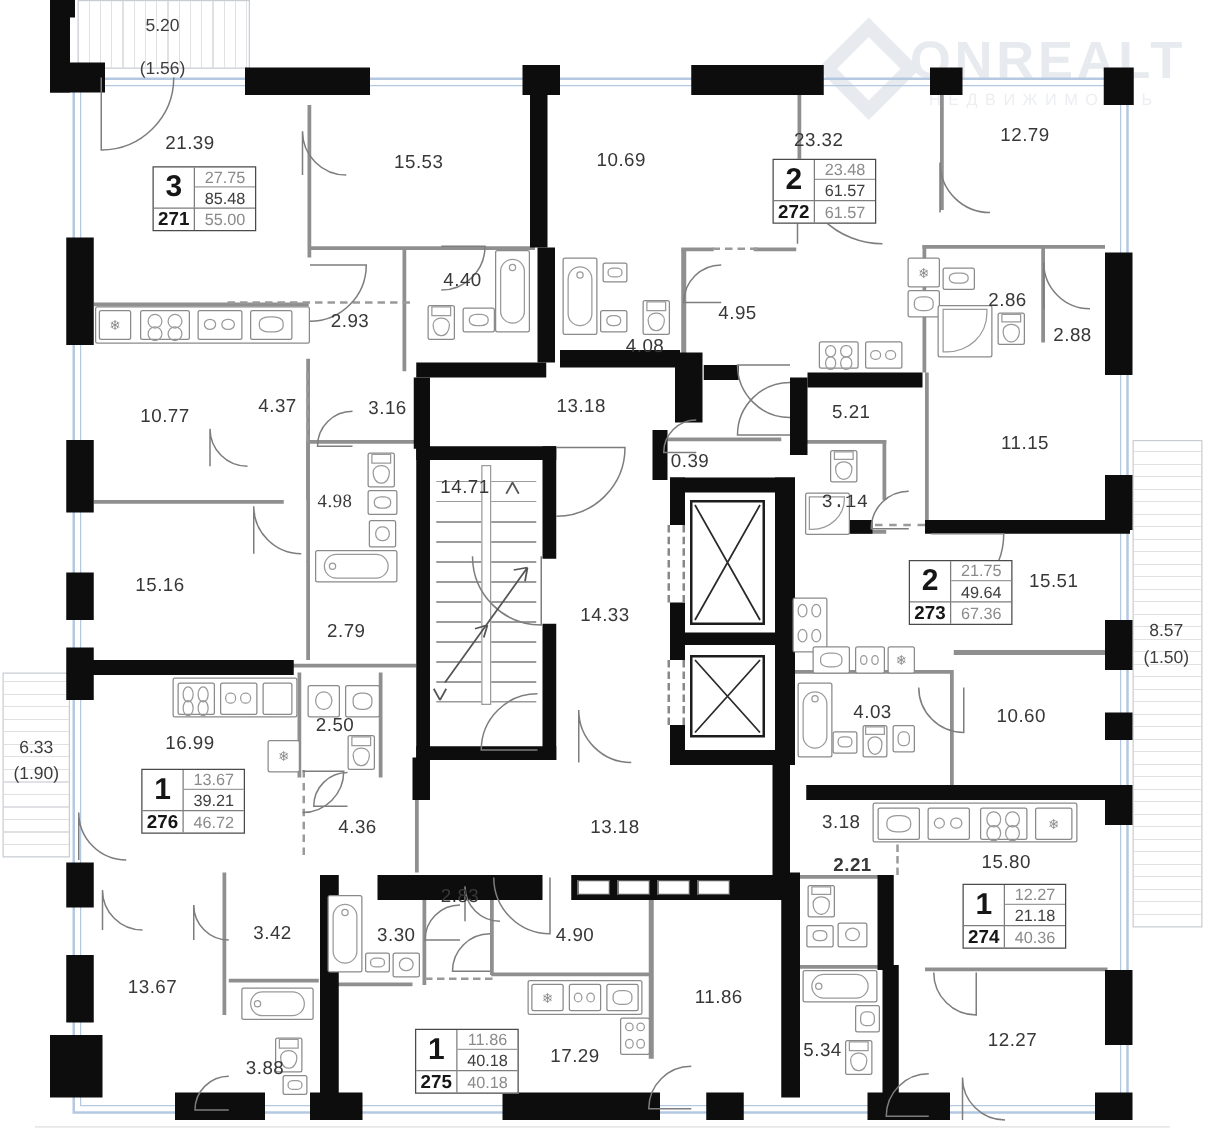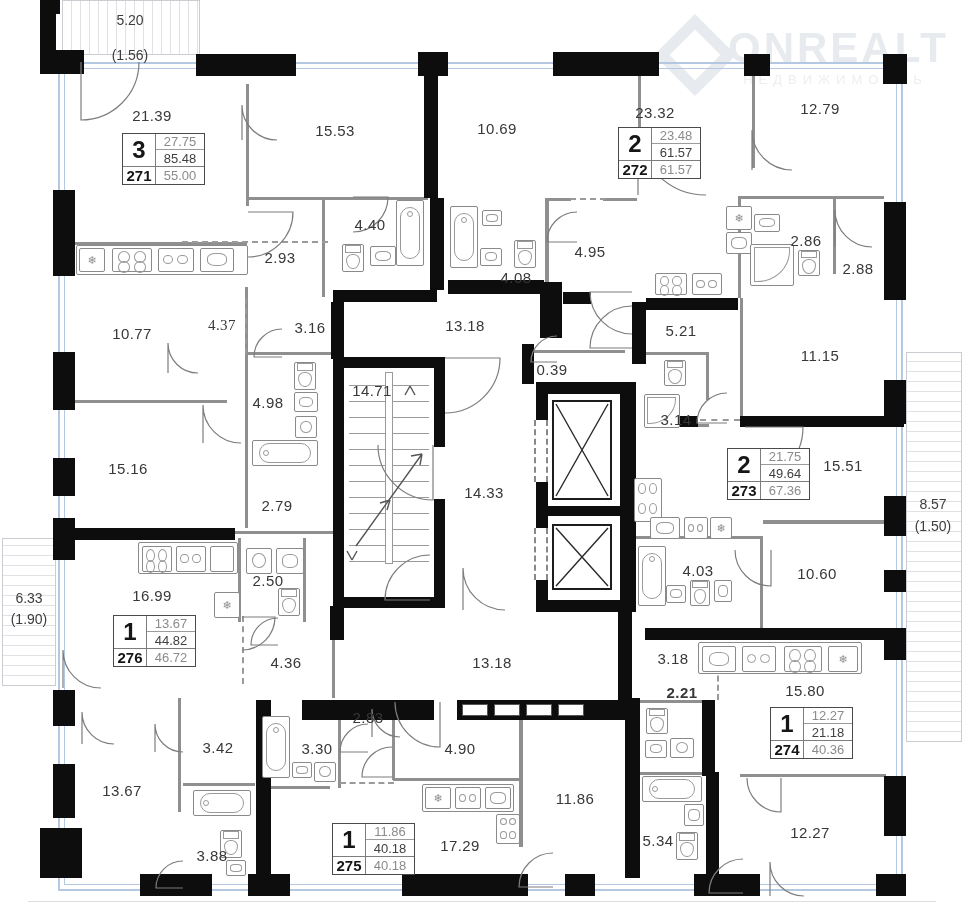--- a/index.html
+++ b/index.html
@@ -406,29 +406,29 @@
     <div class="room-label" style="left: 497px; top: 128px;">10.69</div>
     <div class="room-label" style="left: 655px; top: 112px;">23.32</div>
     <div class="room-label" style="left: 820px; top: 108px;">12.79</div>
     <div class="room-label" style="left: 370px; top: 224px;">4.40</div>
     <div class="room-label" style="left: 516px; top: 229px; margin-top: 48px;">4.08</div>
     <div class="room-label" style="left: 590px; top: 251px;">4.95</div>
     <div class="room-label" style="left: 806px; top: 240px;">2.86</div>
     <div class="room-label" style="left: 858px; top: 268px;">2.88</div>
     <div class="room-label" style="left: 280px; top: 257px;">2.93</div>
     <div class="room-label" style="left: 132px; top: 333px;">10.77</div>
-    <div class="room-label" style="left: 222px; top: 325px; font-family: Liberation Serif, serif;">4.37</div>
+    <div class="room-label" style="left: 222px; top: 325px;">4.37</div>
     <div class="room-label" style="left: 310px; top: 327px;">3.16</div>
     <div class="room-label" style="left: 465px; top: 325px;">13.18</div>
     <div class="room-label" style="left: 681px; top: 330px;">5.21</div>
     <div class="room-label" style="left: 820px; top: 355px;">11.15</div>
     <div class="room-label" style="left: 372px; top: 390px;">14.71</div>
     <div class="room-label" style="left: 552px; top: 369px;">0.39</div>
-    <div class="room-label" style="left: 676px; top: 419px;">3.14</div>
-    <div class="room-label" style="left: 268px; top: 402px;">4.98</div>
+    <div class="room-label" style="left: 676px; top: 402px; font-family: Liberation Mono, monospace;">3.14</div>
+    <div class="room-label" style="left: 268px; top: 402px; font-family: Liberation Serif, serif;">4.98</div>
     <div class="room-label" style="left: 843px; top: 465px;">15.51</div>
     <div class="room-label" style="left: 128px; top: 468px;">15.16</div>
     <div class="room-label" style="left: 277px; top: 505px;">2.79</div>
     <div class="room-label" style="left: 484px; top: 492px;">14.33</div>
     <div class="room-label" style="left: 268px; top: 580px;">2.50</div>
     <div class="room-label" style="left: 152px; top: 595px;">16.99</div>
     <div class="room-label" style="left: 698px; top: 570px;">4.03</div>
     <div class="room-label" style="left: 817px; top: 573px;">10.60</div>
     <div class="room-label" style="left: 286px; top: 662px;">4.36</div>
     <div class="room-label" style="left: 492px; top: 662px;">13.18</div>
@@ -476,21 +476,21 @@
     <div class="apt" style="left: 332px; top: 823px;">
       <div class="apt-rooms">1</div>
       <div class="apt-a1">11.86</div>
       <div class="apt-a2">40.18</div>
       <div class="apt-num">275</div>
       <div class="apt-total">40.18</div>
     </div>
     <div class="apt" style="left: 113px; top: 615px;">
       <div class="apt-rooms">1</div>
       <div class="apt-a1">13.67</div>
-      <div class="apt-a2">44.82</div>
+      <div class="apt-a2">39.21</div>
       <div class="apt-num">276</div>
       <div class="apt-total">46.72</div>
     </div>
     <svg class="overlay" width="964" height="910">
       <path d="M81 62 L81 120 A58 58 0 0 0 139 62" fill="none" stroke="#7d7d7d" stroke-width="1.2"></path>
       <path d="M638 195 L638 127 A68 68 0 0 0 706 195" fill="none" stroke="#7d7d7d" stroke-width="1.2"></path>
       <path d="M248 212 L293 212 A45 45 0 0 1 248 257" fill="none" stroke="#7d7d7d" stroke-width="1.2"></path>
       <path d="M632 292 L590 292 A42 42 0 0 0 632 334" fill="none" stroke="#7d7d7d" stroke-width="1.2"></path>
       <path d="M632 348 L590 348 A42 42 0 0 1 632 306" fill="none" stroke="#7d7d7d" stroke-width="1.2"></path>
       <path d="M557 362 L531 362 A26 26 0 0 1 557 336" fill="none" stroke="#7d7d7d" stroke-width="1.2"></path>

